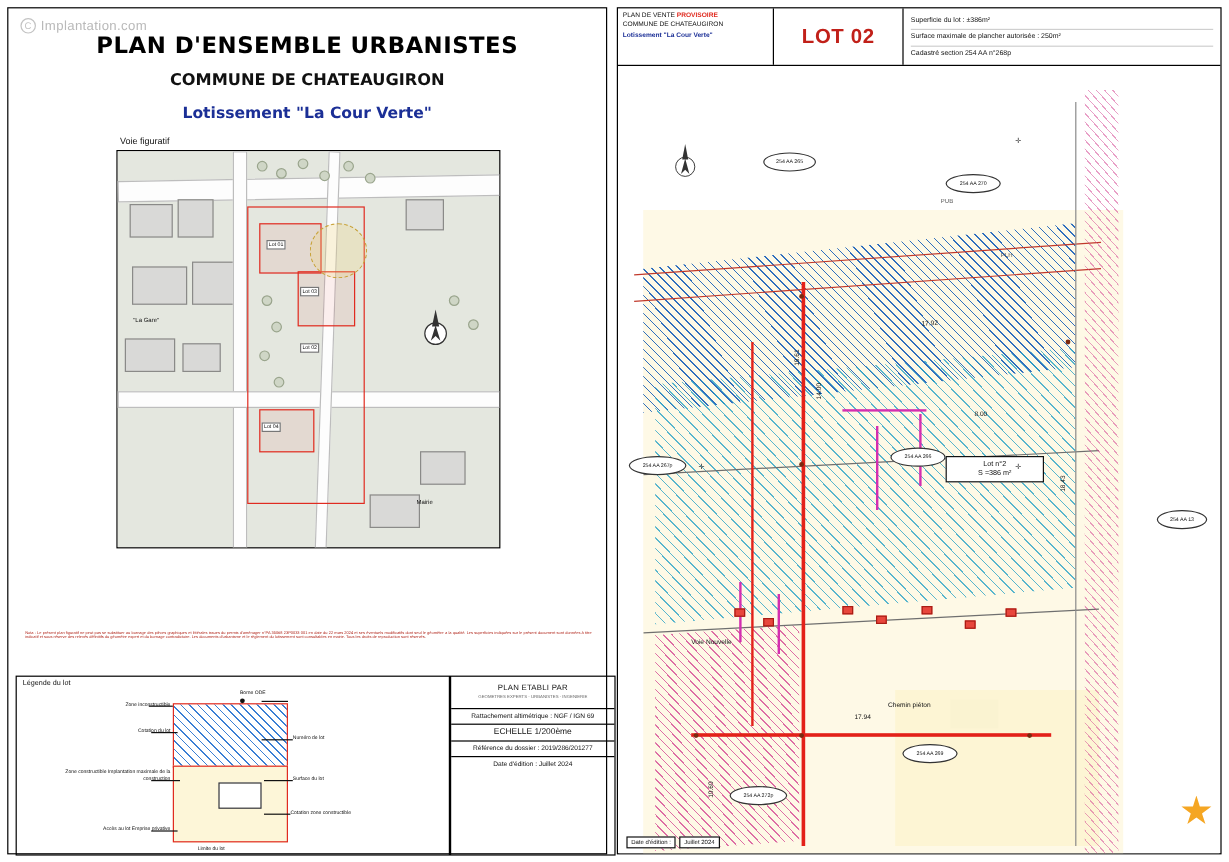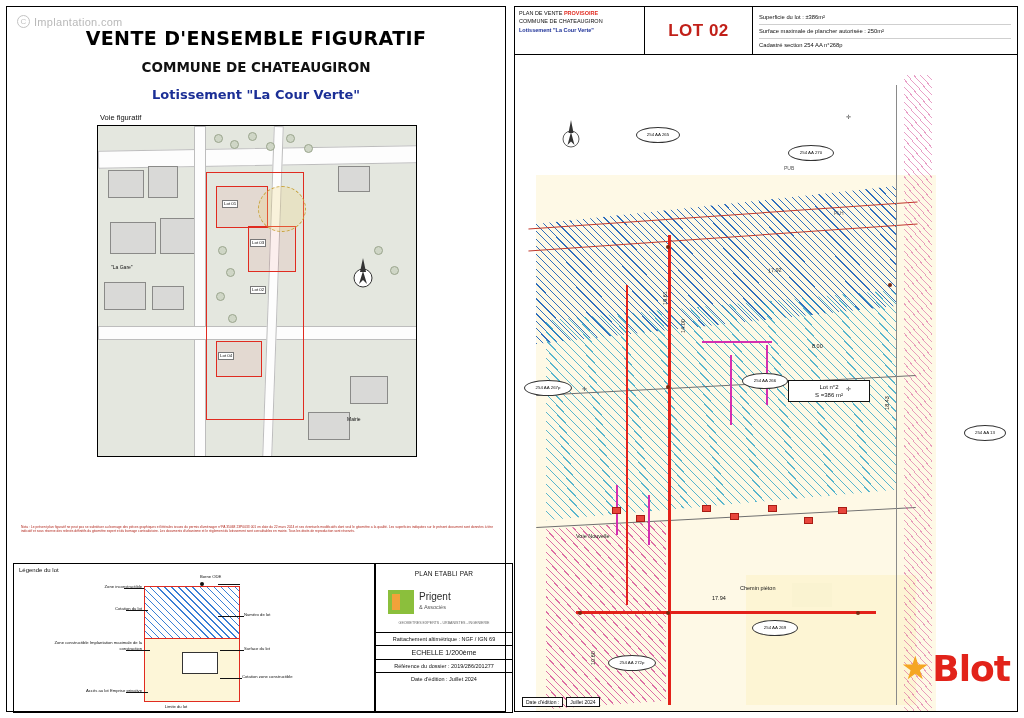--- a/index.html
+++ b/index.html
@@ -95,21 +95,21 @@
 
 <div class="page">
 
   <div class="left-sheet">
 
     <div class="watermark">
       <span class="wm-c">C</span>
       <span>Implantation.com</span>
     </div>
 
-    <div class="title-main">VENTE D'ENSEMBLE FIGURATIF</div>
+    <div class="title-main">PLAN D'ENSEMBLE URBANISTES</div>
     <div class="title-sub">COMMUNE DE CHATEAUGIRON</div>
     <div class="title-lot">Lotissement "La Cour Verte"</div>
 
     <div class="plan-label">Voie figuratif</div>
 
     <div class="plan-box">
 
       <div class="pl green" style="left:0;top:0;width:318px;height:330px;"></div>
       <div class="pl road" style="left:0;top:22px;width:318px;height:16px;transform:rotate(-1deg);"></div>
       <div class="pl bld" style="left:10px;top:44px;width:34px;height:26px;"></div>
@@ -183,27 +183,20 @@
       <div class="leg-line" style="left:112px;top:128px;width:22px;"></div>
       <div class="leg-line" style="left:204px;top:20px;width:22px;"></div>
       <div class="leg-line" style="left:204px;top:52px;width:26px;"></div>
       <div class="leg-line" style="left:206px;top:86px;width:24px;"></div>
       <div class="leg-line" style="left:206px;top:114px;width:22px;"></div>
       <div style="position:absolute;left:186px;top:18px;width:4px;height:4px;background:#111;border-radius:50%;"></div>
     </div>
 
     <div class="establi-box">
       <div class="eb-title">PLAN ETABLI PAR</div>
-      <div class="eb-logo">
-        <div class="lg-sq"></div>
-        <div class="lg-txt">
-          <span>Prigent</span>
-          <small>&amp; Associés</small>
-        </div>
-      </div>
       <div class="eb-sub">GEOMETRES EXPERTS - URBANISTES - INGENIERIE</div>
       <div class="eb-row" style="margin-top:7px;">Rattachement altimétrique : NGF / IGN 69</div>
       <div class="eb-row b">ECHELLE 1/200ème</div>
       <div class="eb-row">Référence du dossier : 2019/286/201277</div>
       <div class="eb-row">Date d'édition : Juillet 2024</div>
     </div>
   </div>
 
   <div class="right-sheet">
 
@@ -300,21 +293,20 @@
         <circle cx="11" cy="24" r="8" fill="#fff" stroke="#333" stroke-width=".8"></circle>
         <polygon points="11,5 8.5,18 13.5,18" fill="#333"></polygon>
         <polygon points="11,17 7.5,30 11,26.5 14.5,30" fill="#333"></polygon>
       </svg>
       <div class="nordmark" style="left:330px;top:58px;">✛</div>
       <div class="nordmark" style="left:330px;top:330px;">✛</div>
       <div class="nordmark" style="left:66px;top:330px;">✛</div>
 
       <div class="blot">
         <div class="star"></div>
-        <div class="bw">Blot</div>
       </div>
 
       <div class="datebar">
         <div>Date d'édition :</div>
         <div>Juillet 2024</div>
       </div>
     </div>
   </div>
 </div>
 

